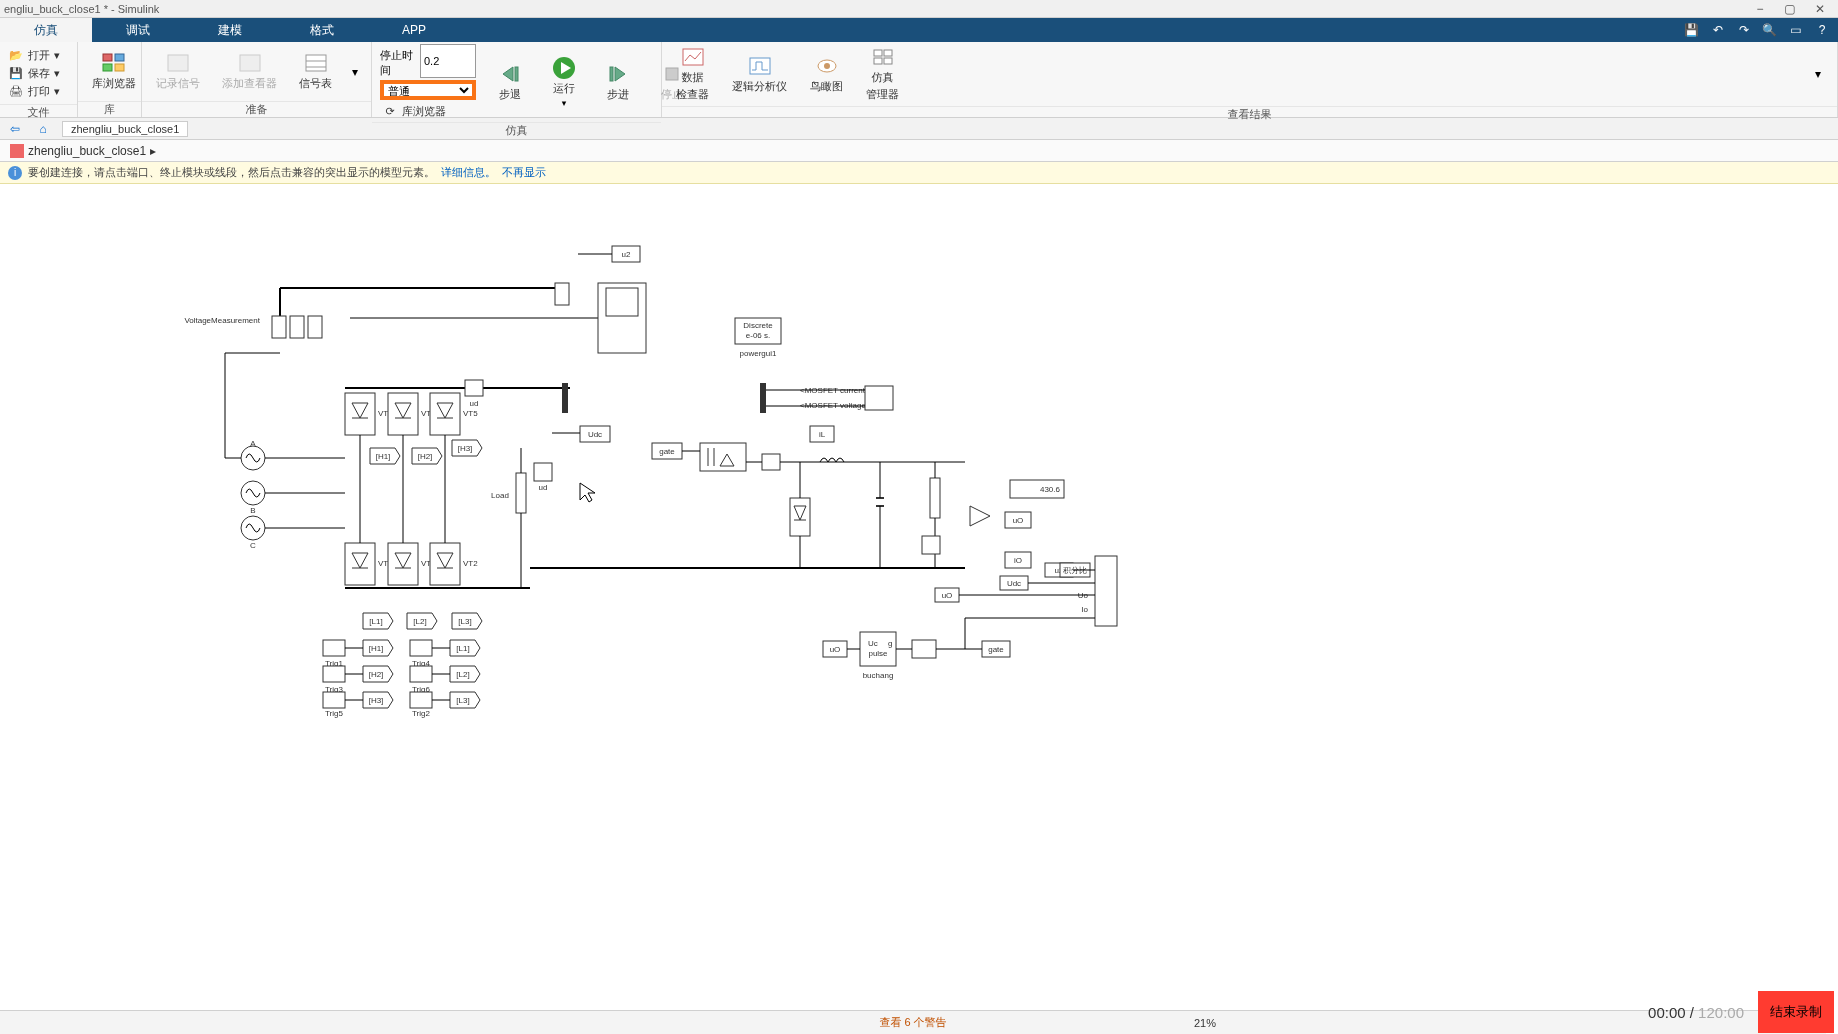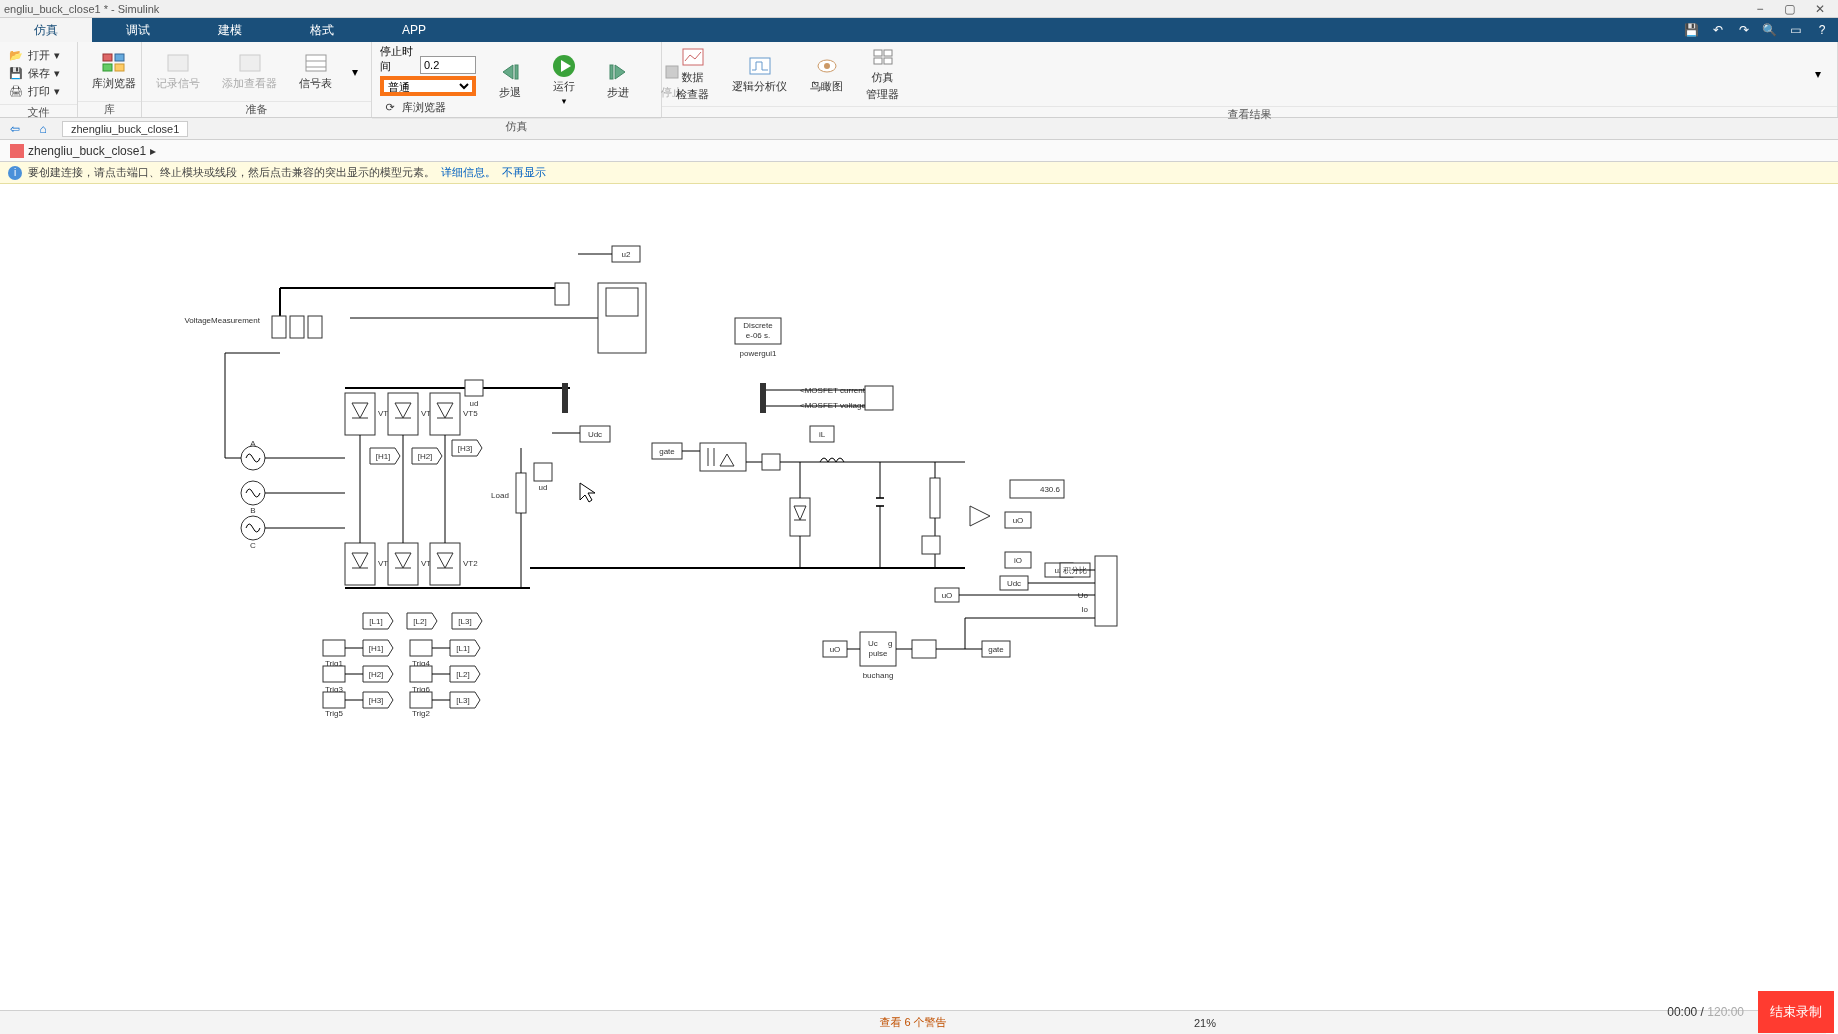--- a/index.html
+++ b/index.html
@@ -23,21 +23,21 @@
   .tgroup { border-right: 1px solid #d9d9d9; display: flex; flex-direction: column; }
   .tgroup .body { flex: 1; display: flex; align-items: center; padding: 2px 8px; gap: 10px; }
   .tgroup .label { height: 16px; text-align: center; font-size: 11px; color: #555; border-top: 1px solid #e6e6e6; }
   .tbtn { display: flex; flex-direction: column; align-items: center; gap: 2px; padding: 2px 6px; cursor: default; }
   .tbtn .glyph { width: 28px; height: 22px; display: flex; align-items: center; justify-content: center; }
   .tbtn .txt { font-size: 11px; color: #333; white-space: nowrap; }
   .tbtn.disabled .txt { color: #aaa; }
   .smallrow { display: flex; align-items: center; gap: 4px; padding: 1px 2px; font-size: 11px; color: #333; cursor: default; }
   .smallrow .sicon { width: 16px; height: 16px; display: flex; align-items: center; justify-content: center; }
   .stopfield { display: flex; align-items: flex-end; gap: 4px; font-size: 11px; }
-  .stopfield input { width: 56px; height: 18px; font-size: 11px; padding: 0 3px; border: 1px solid #999; }
+  .stopfield input { width: 56px; height: 34px; font-size: 11px; padding: 0 3px; border: 1px solid #999; }
   .modesel { width: 96px; height: 20px; font-size: 11px; border: 4px solid #f97316; background: #fff; }
 
   
   .navbar { height: 22px; background: #f2f2f2; border-bottom: 1px solid #d0d0d0; display: flex; align-items: center; padding: 0 6px; gap: 10px; }
   .navbtn { width: 18px; height: 18px; display: flex; align-items: center; justify-content: center; color: #0066cc; cursor: default; }
   .navpath { font-size: 11px; color: #333; border: 1px solid #ccc; padding: 1px 8px; background: #fff; }
 
   
   .modeltabs { height: 22px; background: #fafafa; border-bottom: 1px solid #d0d0d0; display: flex; align-items: center; padding-left: 6px; gap: 6px; }
   .modeltab { font-size: 12px; color: #333; padding: 2px 4px; display: flex; align-items: center; gap: 4px; }
@@ -61,23 +61,23 @@
   .wire2 { stroke: #000; stroke-width: 2; fill: none; }
   .thy { fill: #fff; stroke: #333; }
 
   
   .statusbar { position: absolute; left: 0; right: 12px; bottom: 0; height: 24px; background: #f4f4f4; border-top: 1px solid #d0d0d0; display: flex; align-items: center; font-size: 11px; }
   .statusbar .center { position: absolute; left: 50%; transform: translateX(-50%); color: #c05000; cursor: default; }
   .statusbar .zoom { position: absolute; right: 610px; color: #333; }
 
   
   .recorder { position: absolute; right: 0; bottom: 0; height: 44px; display: flex; align-items: center; gap: 14px; padding-right: 4px; }
-  .recorder .timer { font-size: 12px; color: #333; }
+  .recorder .timer { font-size: 15px; color: #333; }
   .recorder .timer .dur { color: #aaa; }
-  .recorder .endbtn { background: #ff3b30; color: #ffffff; padding: 12px 12px; font-size: 13px; cursor: default; }
+  .recorder .endbtn { background: #ff3b30; color: #000000; padding: 12px 12px; font-size: 13px; cursor: default; }
 </style>
 </head>
 <body>
 
 <div class="titlebar">
   <span class="title">engliu_buck_close1 * - Simulink</span>
   <div class="winbtns">
     <div class="winbtn">−</div>
     <div class="winbtn">▢</div>
     <div class="winbtn">✕</div>

